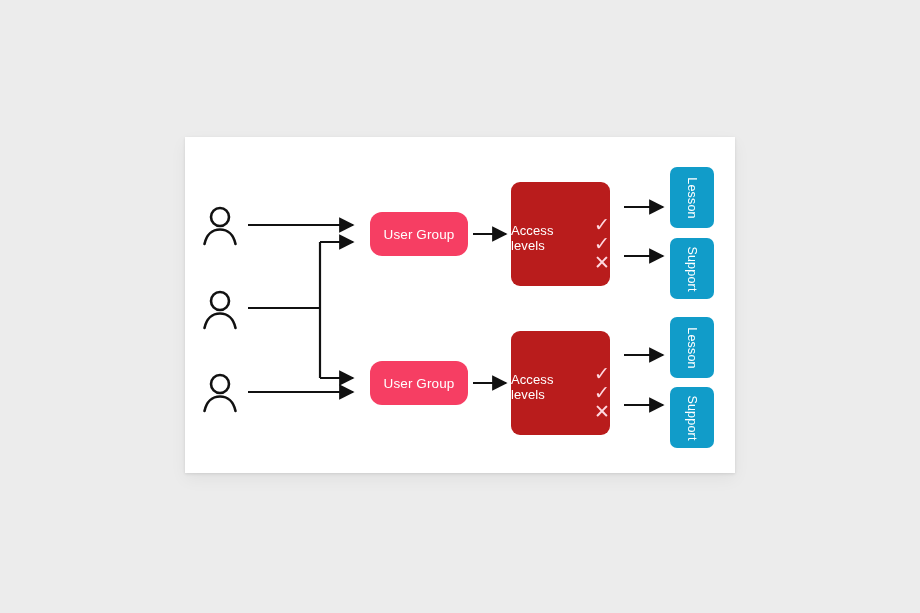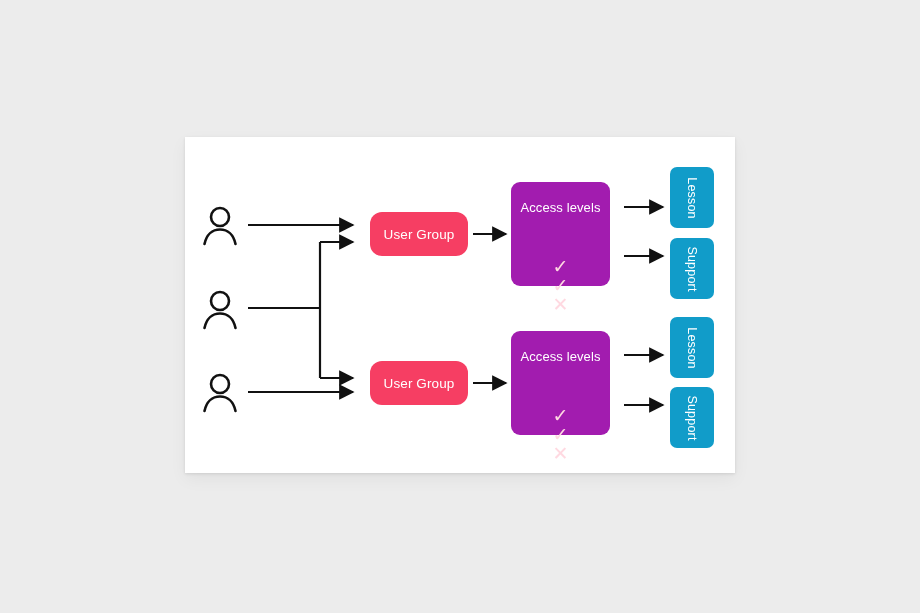--- a/index.html
+++ b/index.html
@@ -49,23 +49,23 @@
     color: #ffffff;
     border-radius: 7px;
   }
   .usergroup {
     background: #f63e63;
     border-radius: 12px;
     font-size: 13.5px;
     letter-spacing: 0.1px;
   }
   .access {
-    background: #a21caf;
+    background: #b91c1c;
     border-radius: 9px;
-    flex-direction: column;
+    flex-direction: row;
     justify-content: flex-start;
     padding-top: 18px;
     gap: 32px;
   }
   .access-title {
     font-size: 13px;
     letter-spacing: 0.1px;
     margin-bottom: 10px;
   }
   .marks {

